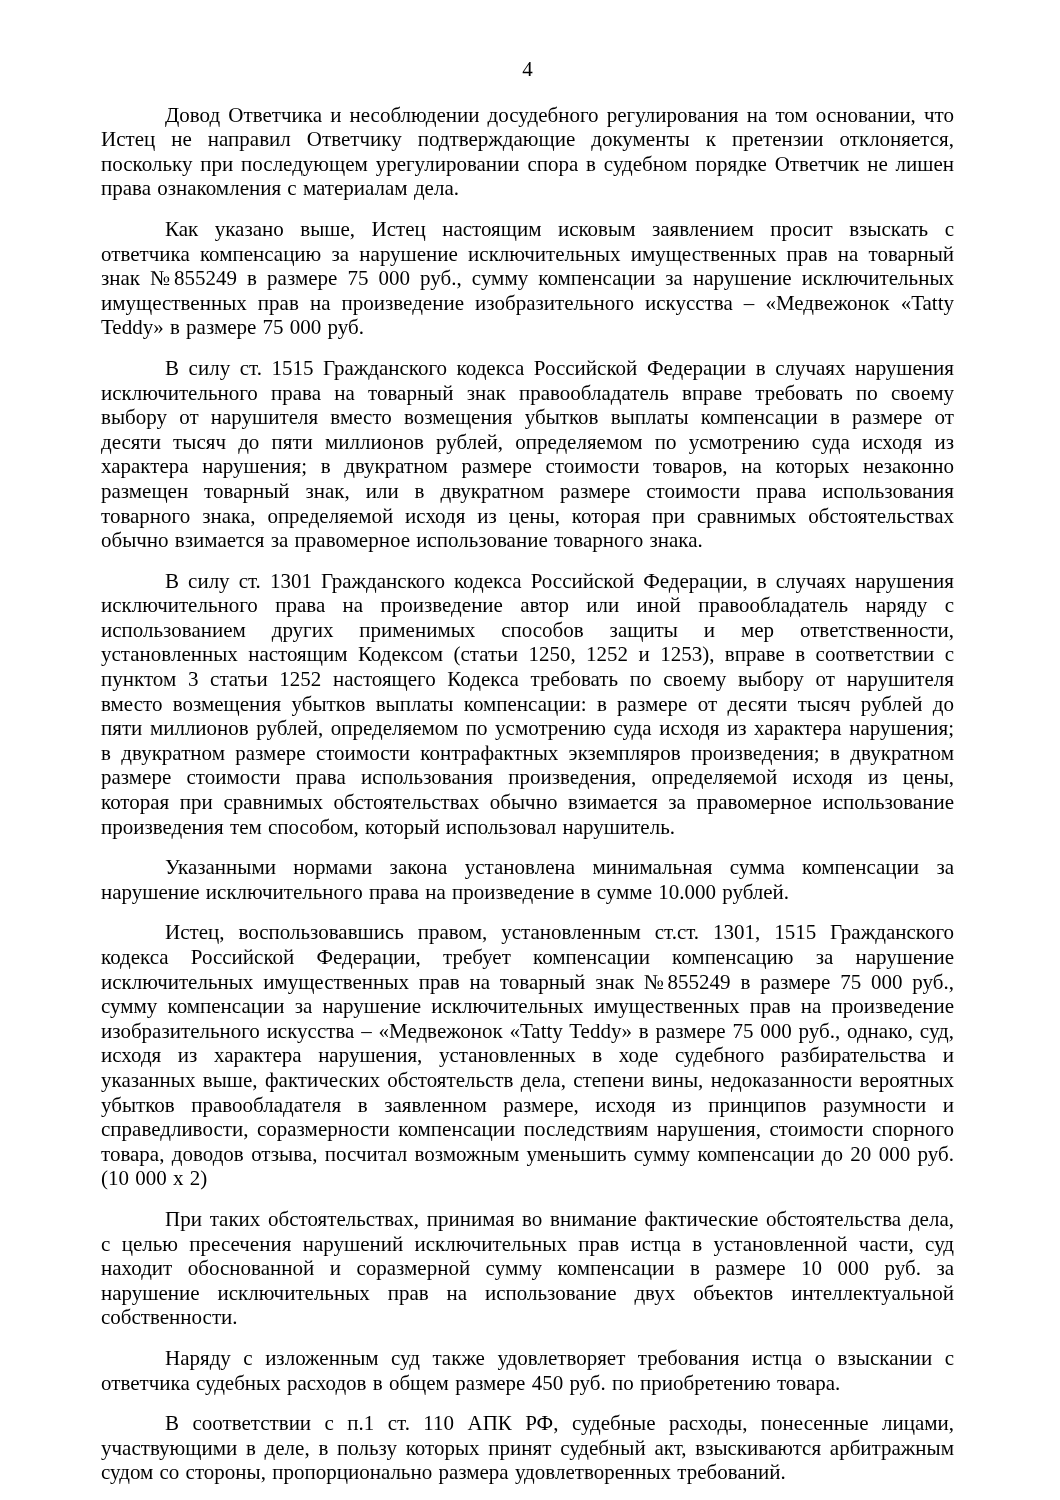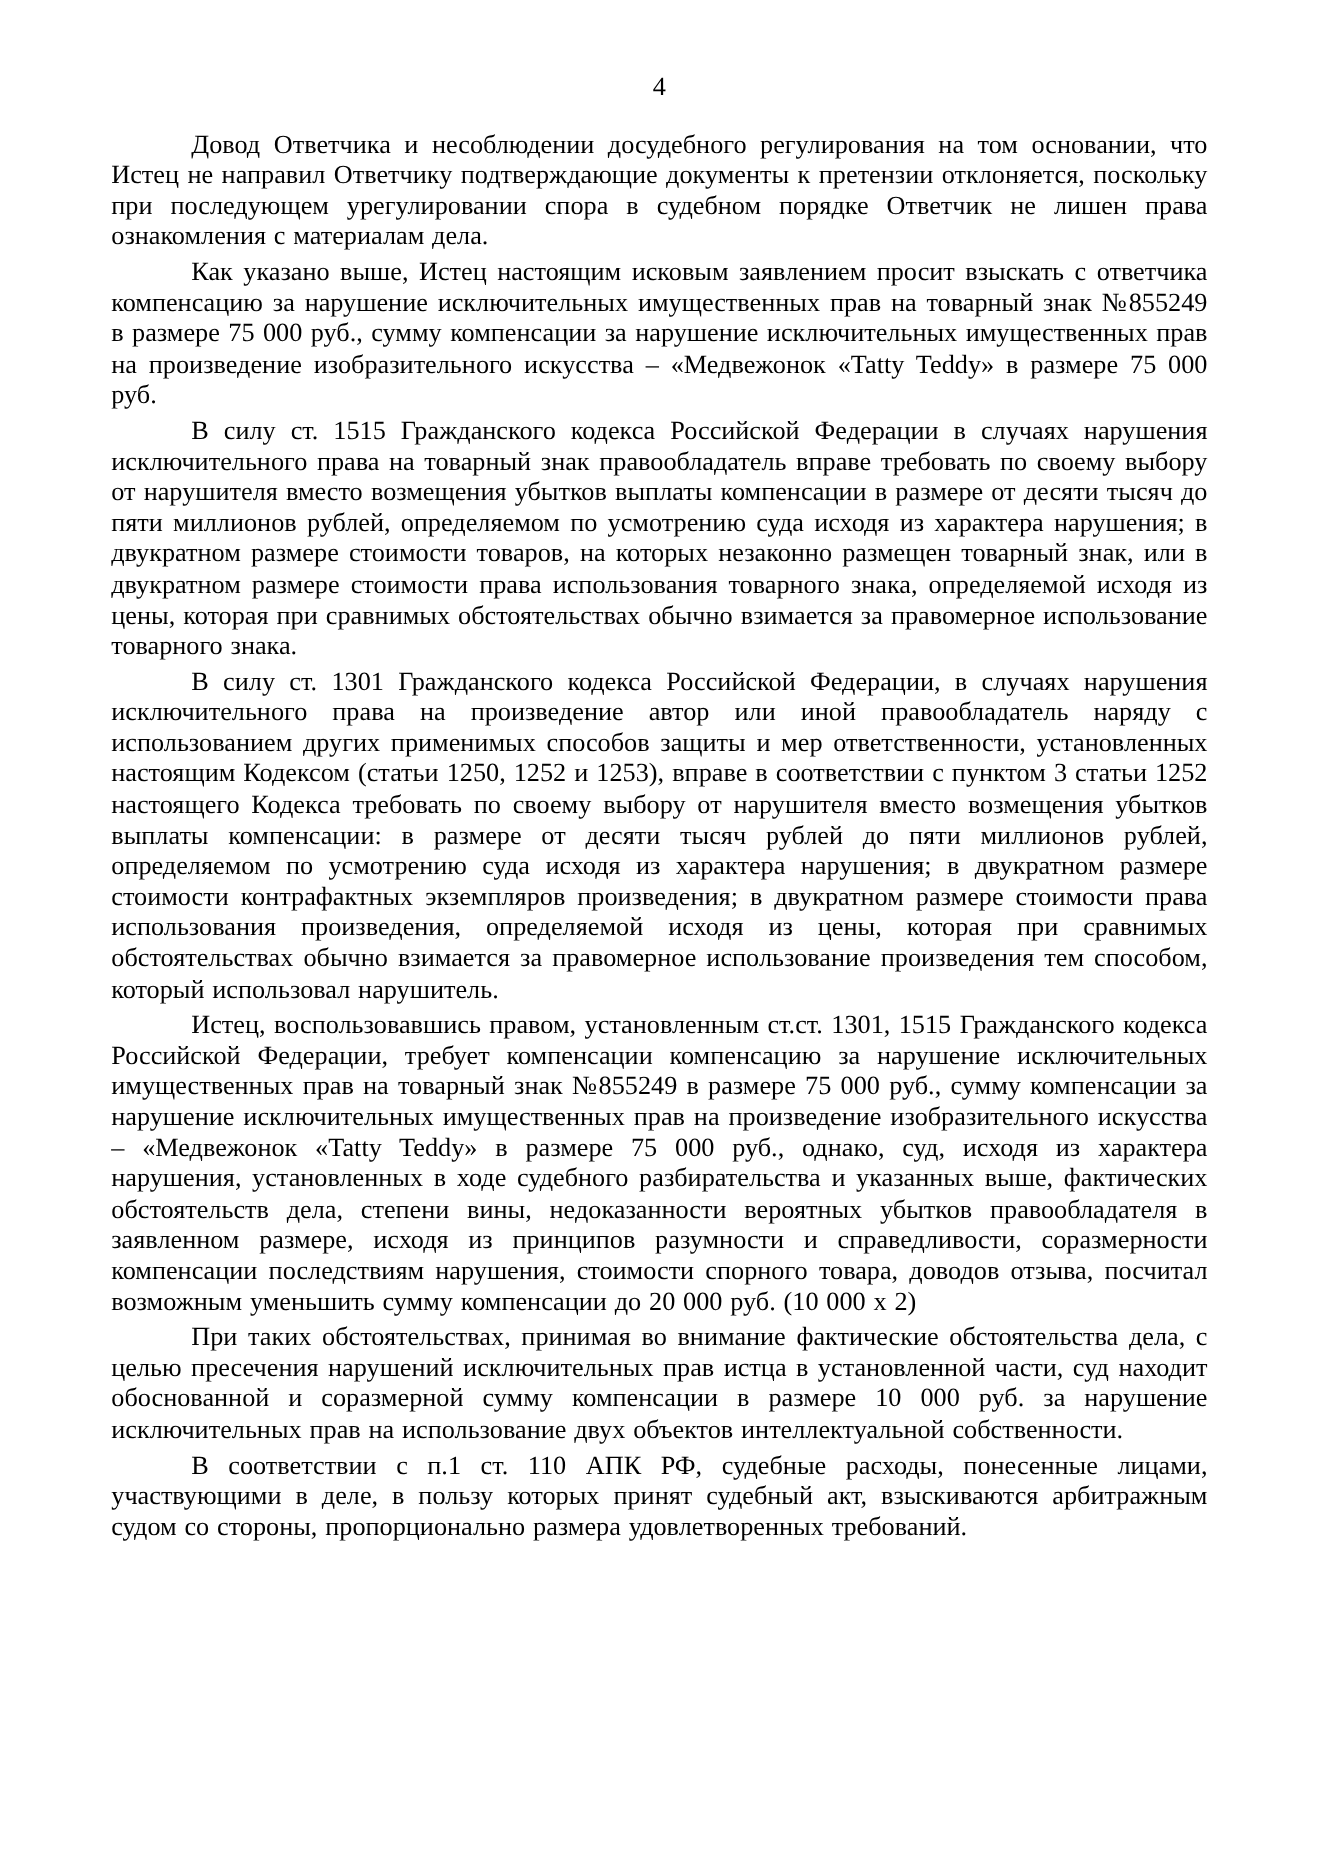--- a/index.html
+++ b/index.html
@@ -18,34 +18,36 @@
     font-size: 21px;
     line-height: 24.6px;
     padding: 57px 90px 0 85px;
     overflow: hidden;
   }
   .page-number {
     text-align: center;
     margin: 0 0 21px 0;
   }
   .content p {
-    margin: 4px;
+    margin: 16px;
     text-align: justify;
     text-indent: 64px;
     word-spacing: 1px;
     hyphens: none;
   }
 </style>
 </head>
 <body>
 
 <div class="page">
   <div class="page-number">4</div>
   <div class="content">
       <p>Довод Ответчика и несоблюдении досудебного регулирования на том основании, что Истец не направил Ответчику подтверждающие документы к претензии отклоняется, поскольку при последующем урегулировании спора в судебном порядке Ответчик не лишен права ознакомления с материалам дела.</p>
       <p>Как указано выше, Истец настоящим исковым заявлением просит взыскать с ответчика компенсацию за нарушение исключительных имущественных прав на товарный знак №855249 в размере 75 000 руб., сумму компенсации за нарушение исключительных имущественных прав на произведение изобразительного искусства – «Медвежонок «Tatty Teddy» в размере 75 000 руб.</p>
       <p>В силу ст. 1515 Гражданского кодекса Российской Федерации в случаях нарушения исключительного права на товарный знак правообладатель вправе требовать по своему выбору от нарушителя вместо возмещения убытков выплаты компенсации в размере от десяти тысяч до пяти миллионов рублей, определяемом по усмотрению суда исходя из характера нарушения; в двукратном размере стоимости товаров, на которых незаконно размещен товарный знак, или в двукратном размере стоимости права использования товарного знака, определяемой исходя из цены, которая при сравнимых обстоятельствах обычно взимается за правомерное использование товарного знака.</p>
       <p>В силу ст. 1301 Гражданского кодекса Российской Федерации, в случаях нарушения исключительного права на произведение автор или иной правообладатель наряду с использованием других применимых способов защиты и мер ответственности, установленных настоящим Кодексом (статьи 1250, 1252 и 1253), вправе в соответствии с пунктом 3 статьи 1252 настоящего Кодекса требовать по своему выбору от нарушителя вместо возмещения убытков выплаты компенсации: в размере от десяти тысяч рублей до пяти миллионов рублей, определяемом по усмотрению суда исходя из характера нарушения; в двукратном размере стоимости контрафактных экземпляров произведения; в двукратном размере стоимости права использования произведения, определяемой исходя из цены, которая при сравнимых обстоятельствах обычно взимается за правомерное использование произведения тем способом, который использовал нарушитель.</p>
+      <p>Указанными нормами закона установлена минимальная сумма компенсации за нарушение исключительного права на произведение в сумме 10.000 рублей.</p>
       <p>Истец, воспользовавшись правом, установленным ст.ст. 1301, 1515 Гражданского кодекса Российской Федерации, требует компенсации компенсацию за нарушение исключительных имущественных прав на товарный знак №855249 в размере 75 000 руб., сумму компенсации за нарушение исключительных имущественных прав на произведение изобразительного искусства – «Медвежонок «Tatty Teddy» в размере 75 000 руб., однако, суд, исходя из характера нарушения, установленных в ходе судебного разбирательства и указанных выше, фактических обстоятельств дела, степени вины, недоказанности вероятных убытков правообладателя в заявленном размере, исходя из принципов разумности и справедливости, соразмерности компенсации последствиям нарушения, стоимости спорного товара, доводов отзыва, посчитал возможным уменьшить сумму компенсации до 20 000 руб. (10 000 х 2)</p>
       <p>При таких обстоятельствах, принимая во внимание фактические обстоятельства дела, с целью пресечения нарушений исключительных прав истца в установленной части, суд находит обоснованной и соразмерной сумму компенсации в размере 10 000 руб. за нарушение исключительных прав на использование двух объектов интеллектуальной собственности.</p>
+      <p>Наряду с изложенным суд также удовлетворяет требования истца о взыскании с ответчика судебных расходов в общем размере 450 руб. по приобретению товара.</p>
       <p>В соответствии с п.1 ст. 110 АПК РФ, судебные расходы, понесенные лицами, участвующими в деле, в пользу которых принят судебный акт, взыскиваются арбитражным судом со стороны, пропорционально размера удовлетворенных требований.</p>
     </div>
 </div>
 
 </body></html>

